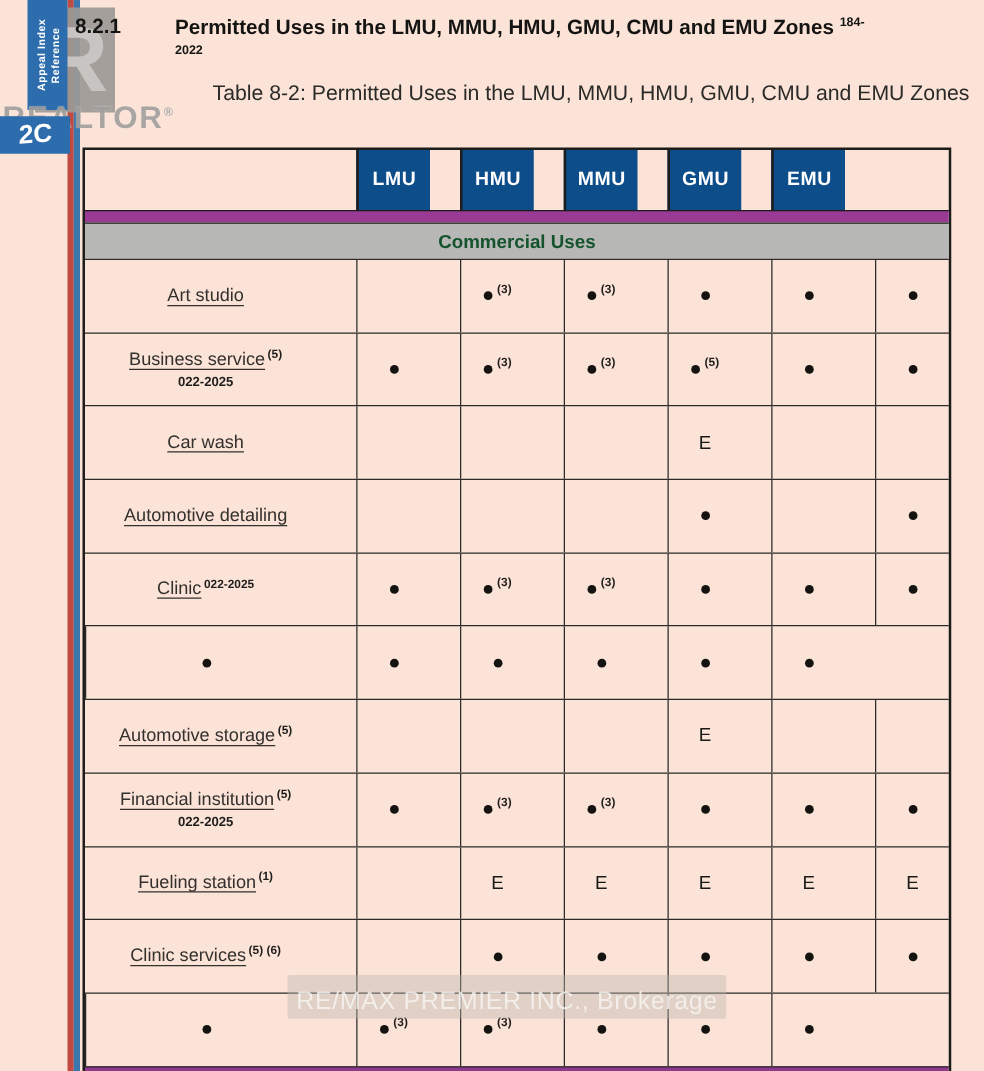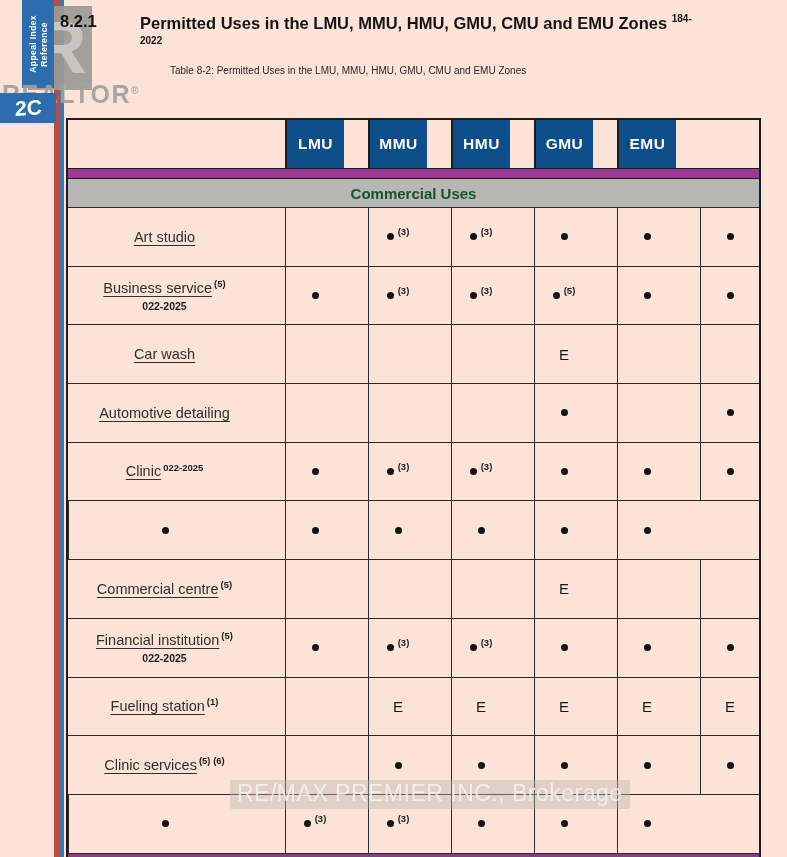--- a/index.html
+++ b/index.html
@@ -46,21 +46,21 @@
   }
   .badge-2c span{transform:rotate(-4deg) skewX(-4deg);}
 
   
   .sec-num{position:absolute;left:60px;top:12px;font-size:16.5px;font-weight:bold;color:#141412;z-index:2;}
   .doc-title{
     position:absolute;left:140px;top:12px;width:560px;z-index:2;
     font-size:16.5px;font-weight:bold;line-height:1.32;color:#141412;
   }
   .doc-title sup{font-size:10px;font-weight:bold;}
-  .table-caption{position:absolute;left:170px;top:65px;font-size:10px;color:#2a2a28;z-index:2;}
+  .table-caption{position:absolute;left:170px;top:65px;font-size:17px;color:#2a2a28;z-index:2;}
 
   
   .ztable{
     position:absolute;left:66px;top:118px;width:691px;z-index:2;
     border:2px solid #1c1c1a;background:#fbe3d7;box-sizing:content-box;
   }
   .trow{display:grid;grid-template-columns:193px repeat(6,1fr);gap:24px;}
   .head-row{height:48px;}
   .zone-head{
     background:#0c4d8a;color:#fff;font-weight:bold;font-size:15.5px;letter-spacing:.5px;
@@ -90,24 +90,24 @@
   .ref{font-size:9.5px;font-weight:bold;color:#1f1d1b;vertical-align:super;line-height:0;margin-left:2px;white-space:nowrap;}
   .subline{font-size:10.5px;font-weight:bold;color:#1f1d1b;margin-top:1px;}
   .dot{width:7px;height:7px;border-radius:50%;background:#15130f;display:inline-block;}
   .cellsup{font-size:9.5px;font-weight:bold;color:#1f1d1b;position:relative;top:-5px;margin-left:4px;}
   .e-val{font-size:15px;color:#1b1917;}
   .purple-bottom{height:9px;background:#8e3a8a;border-top:1.5px solid #2b2b29;}
 
   
   .re-watermark{
     position:absolute;left:230px;top:780px;z-index:5;
-    font-size:23px;letter-spacing:.5px;
+    font-size:20px;letter-spacing:.5px;
     color:rgba(248,245,241,0.8);
     background:rgba(186,180,173,0.42);
-    padding:0 7px 2px 7px;border-radius:2px;white-space:nowrap;
+    padding:10px 7px 2px 7px;border-radius:2px;white-space:nowrap;
   }
 </style>
 </head>
 <body>
 
 <div class="stripe stripe-red"></div>
 <div class="stripe stripe-blue"></div>
 
 <div class="logo-square">
   <span class="r-glyph">R</span>
@@ -122,22 +122,22 @@
 </div>
 
 <div class="sec-num">8.2.1</div>
 <div class="doc-title"><span>Permitted Uses in the LMU, MMU, HMU, GMU, CMU and EMU Zones</span> <sup>184-2022</sup></div>
 <div class="table-caption">Table 8-2: Permitted Uses in the LMU, MMU, HMU, GMU, CMU and EMU Zones</div>
 
 <div class="ztable">
   <div class="trow head-row">
     <div class="cell corner-cell"></div>
   <div class="cell zone-head">LMU</div>
+      <div class="cell zone-head">HMU</div>
       <div class="cell zone-head">MMU</div>
-      <div class="cell zone-head">HMU</div>
       <div class="cell zone-head">GMU</div>
       <div class="cell zone-head">EMU</div>
     </div>
   <div class="purple-band"></div>
   <div class="section-row">
     <span class="section-label">Commercial Uses</span>
   </div>
   <div id="table-body">
       <div class="trow data-row">
         <div class="cell label-cell">
@@ -257,21 +257,21 @@
         </div>
         <div class="cell zone-cell">
           <span class="dot"></span>
         </div>
         <div class="cell zone-cell">
           <span class="dot"></span>
         </div>
       </div>
       <div class="trow data-row">
         <div class="cell label-cell">
-          <span class="lblwrap"><span class="lbl">Commercial centre</span><span class="ref">(5)</span></span>
+          <span class="lblwrap"><span class="lbl">Automotive storage</span><span class="ref">(5)</span></span>
         </div>
         <div class="cell zone-cell"></div>
         <div class="cell zone-cell"></div>
         <div class="cell zone-cell"></div>
         <div class="cell zone-cell">
           <span class="e-val">E</span>
         </div>
         <div class="cell zone-cell"></div>
         <div class="cell zone-cell"></div>
       </div>

